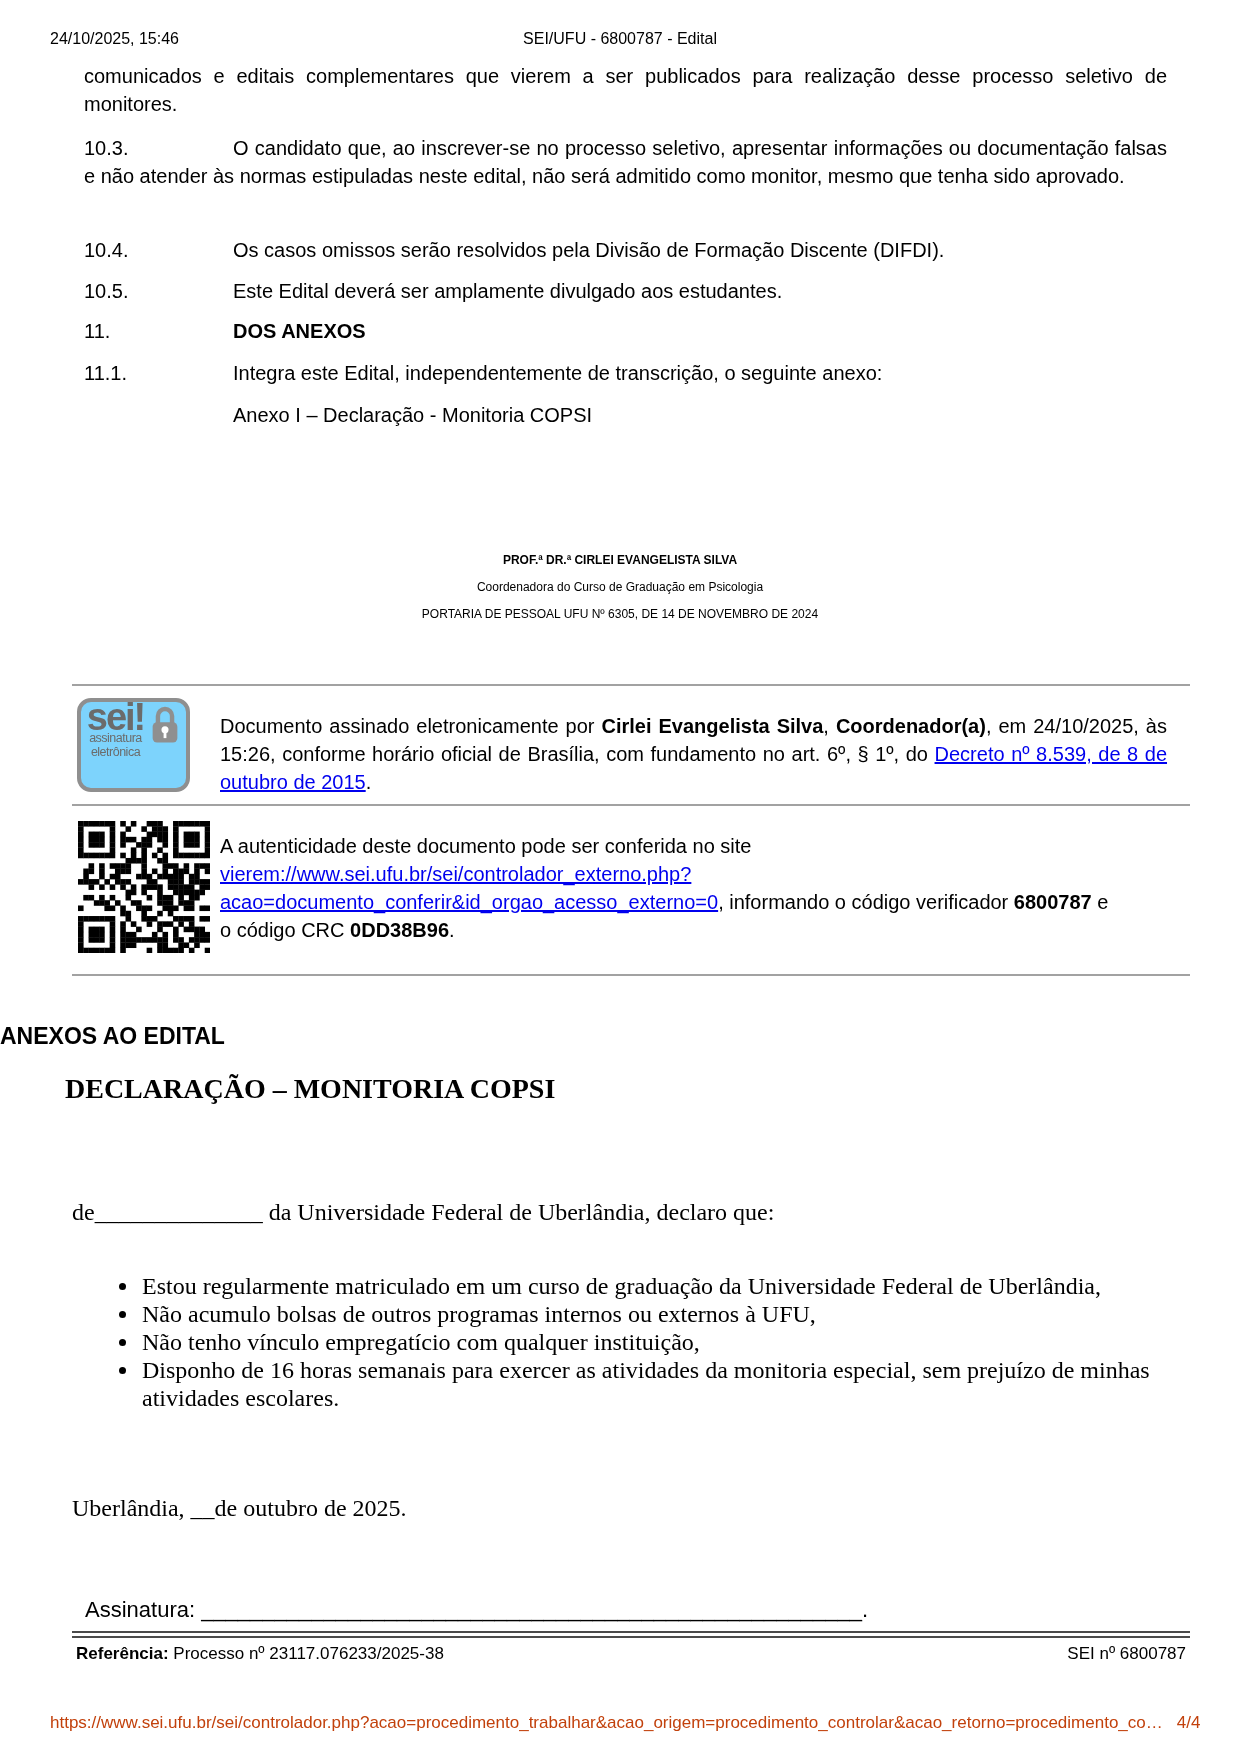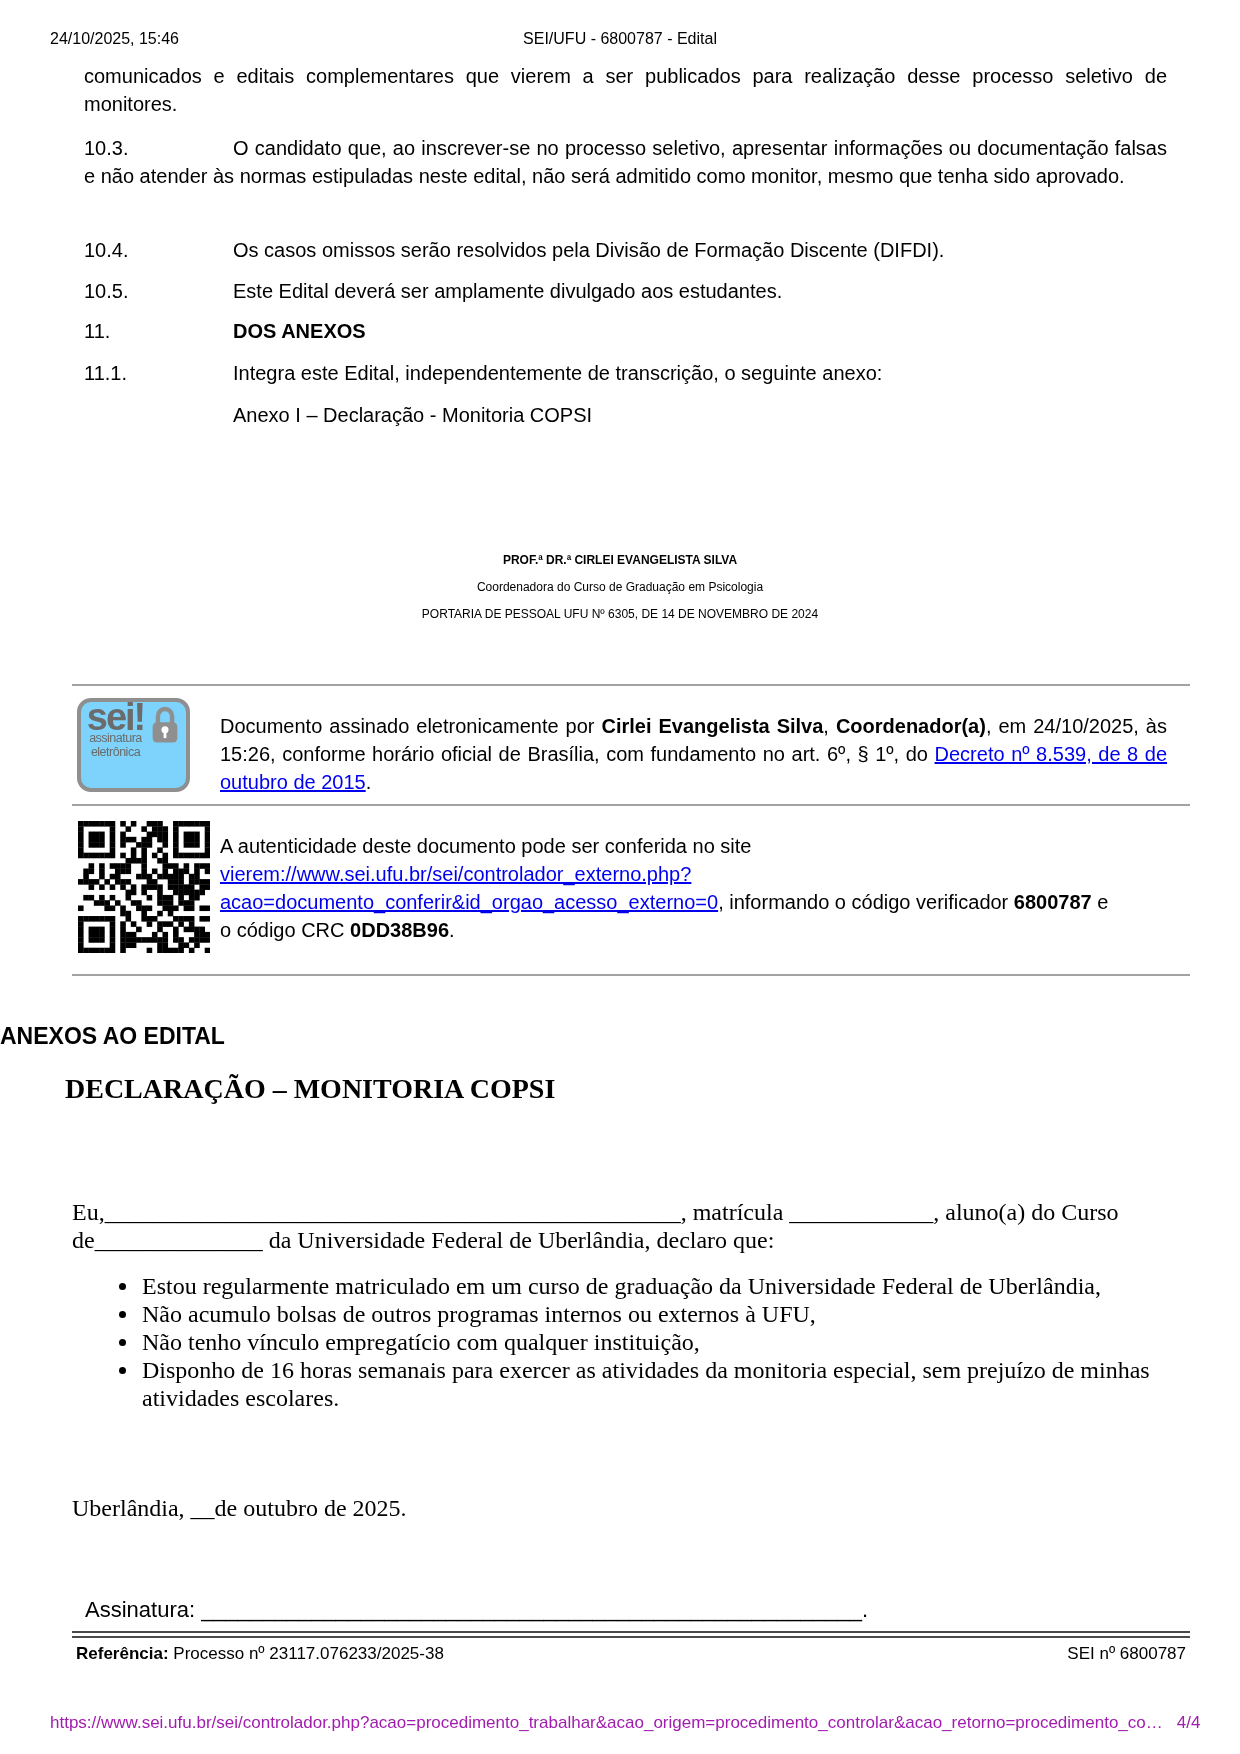--- a/index.html
+++ b/index.html
@@ -48,21 +48,21 @@
   .decl-bullets li{padding-left:2px;}
   .decl-date{position:absolute;left:72px;top:1494px;font-size:24px;line-height:28px;}
 
   .sig-line{position:absolute;left:85px;top:1597px;font-size:22px;line-height:26px;}
 
   .foot-dbl{position:absolute;left:72px;top:1631px;width:1118px;height:3px;
             border-top:2px solid #4a4a4a;border-bottom:2px solid #4a4a4a;box-sizing:content-box;}
   .ref-row{position:absolute;left:76px;top:1643px;width:1110px;font-size:17px;line-height:22px;
            display:flex;justify-content:space-between;}
   .url-row{position:absolute;left:50px;top:1712px;width:1148px;font-size:17px;line-height:22px;
-           display:flex;justify-content:space-between;color:#a21caf;white-space:nowrap;}
+           display:flex;justify-content:space-between;color:#c2410c;white-space:nowrap;}
   .url-row .pgnum{margin-left:14px;}
 </style>
 </head>
 <body>
 
 <div class="page">
 
   <div class="hdr-date">24/10/2025, 15:46</div>
   <div class="hdr-title">SEI/UFU - 6800787 - Edital</div>
 
@@ -460,21 +460,20 @@
     <div><span>o código CRC </span><span class="bold">0DD38B96</span><span>.</span></div>
   </div>
 
   <div class="hr" style="top:974px"></div>
 
   <div class="annex-title">ANEXOS AO EDITAL</div>
 
   <div class="decl-heading serif">DECLARAÇÃO – MONITORIA COPSI</div>
 
   <div class="decl-form serif">
-    <div>Eu,________________________________________________, matrícula ____________, aluno(a) do Curso</div>
     <div>de______________ da Universidade Federal de Uberlândia, declaro que:</div>
   </div>
 
   <ul class="decl-bullets serif">
     <li>Estou regularmente matriculado em um curso de graduação da Universidade Federal de Uberlândia,</li>
     <li>Não acumulo bolsas de outros programas internos ou externos à UFU,</li>
     <li>Não tenho vínculo empregatício com qualquer instituição,</li>
     <li>Disponho de 16 horas semanais para exercer as atividades da monitoria especial, sem prejuízo de minhas atividades escolares.</li>
   </ul>
 

